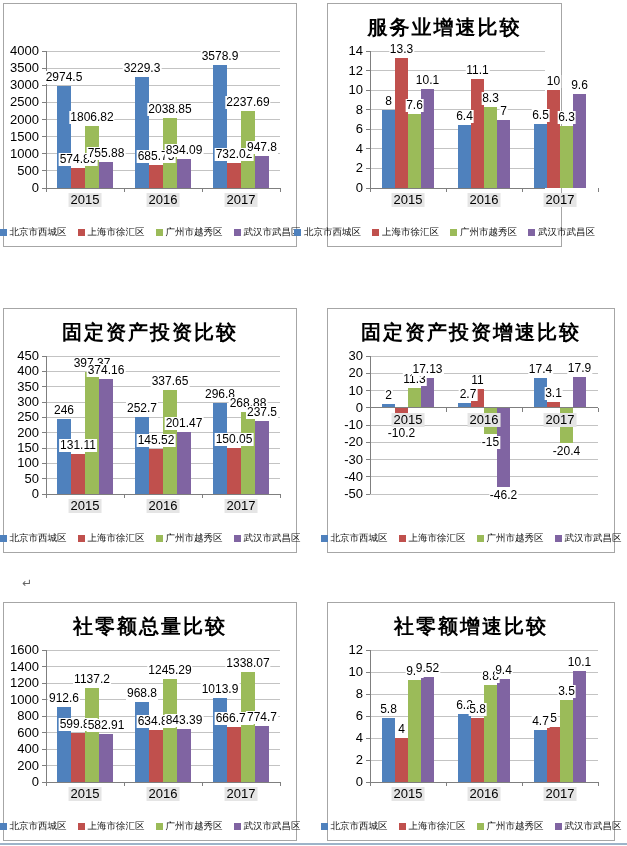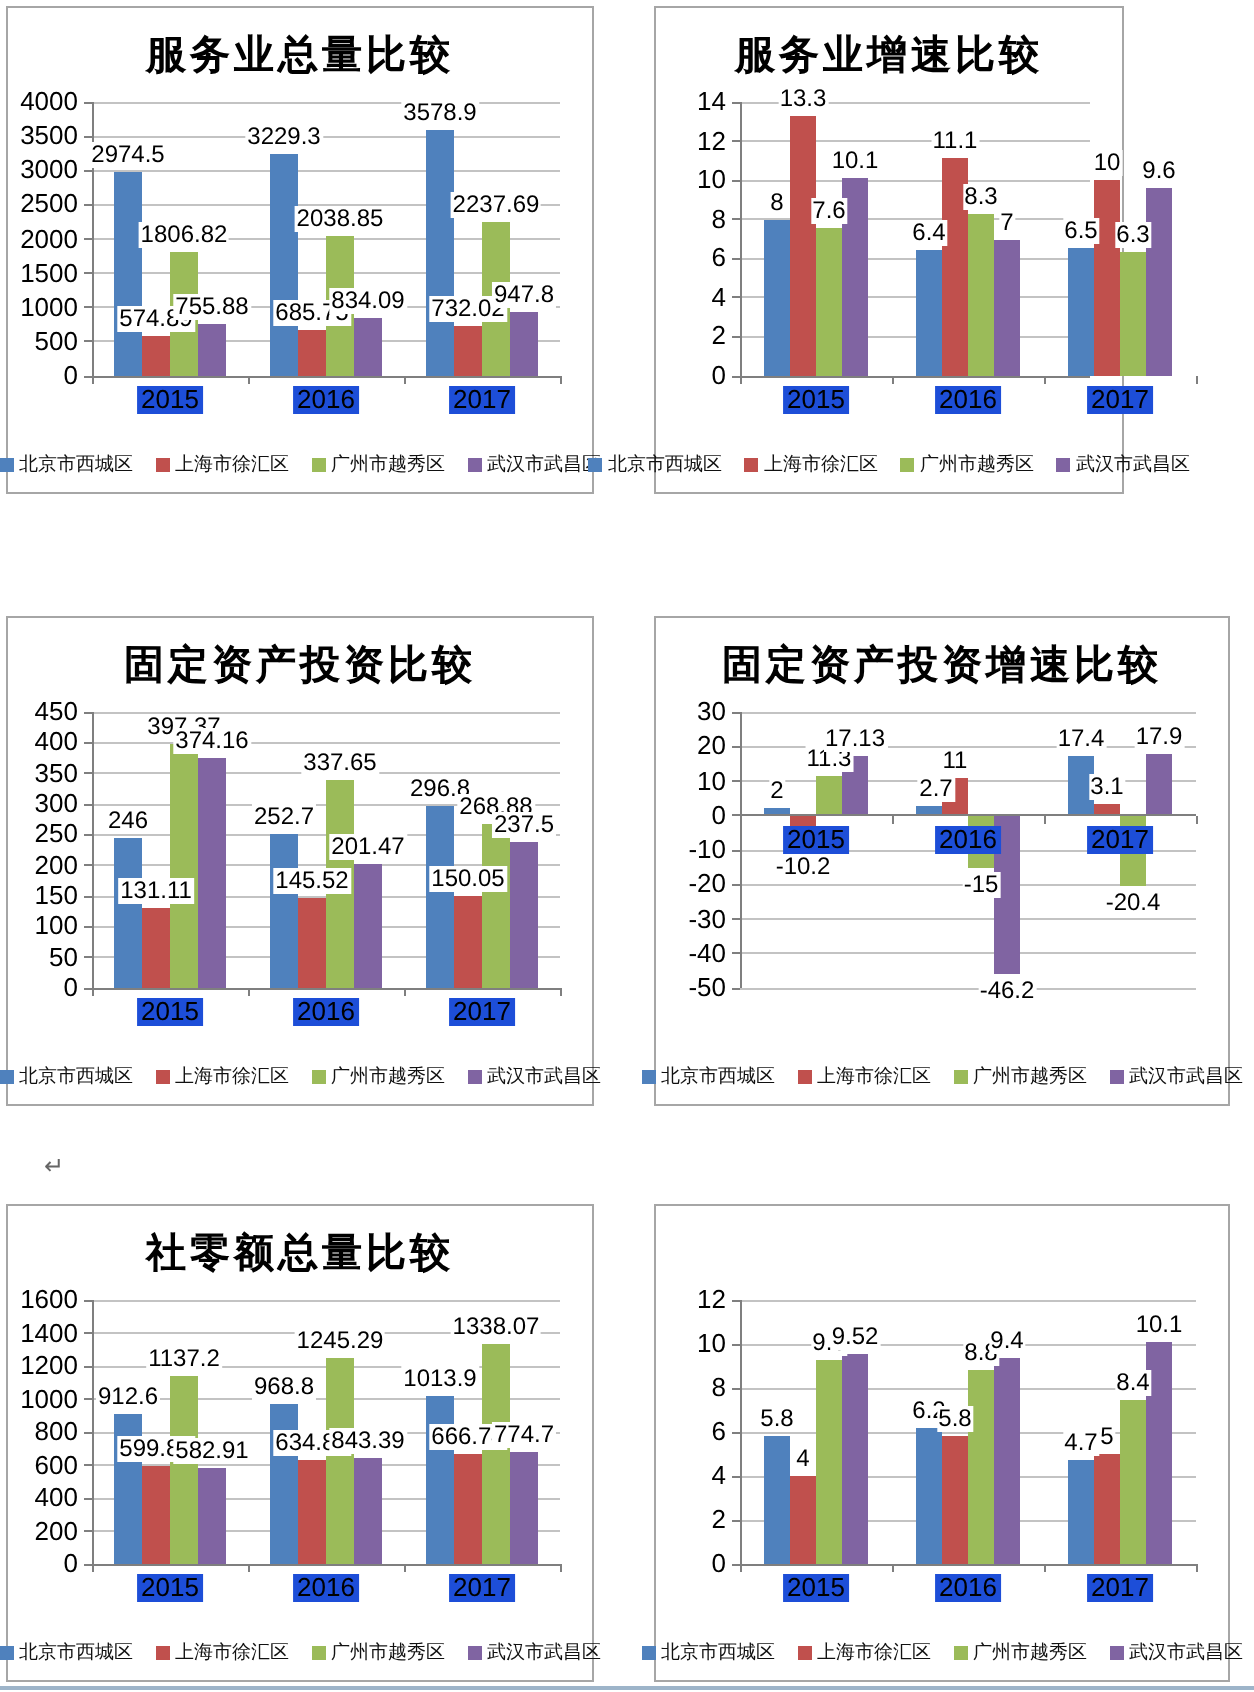--- a/index.html
+++ b/index.html
@@ -17,39 +17,38 @@
        font-size:20px;color:#000;letter-spacing:2px;white-space:nowrap;}
   .plot{position:absolute;left:42px;right:16px;top:47px;bottom:58px;}
   .grid{position:absolute;left:0;right:0;height:1px;background:#c3c3c3;z-index:0;}
   .vaxis{position:absolute;left:0;top:0;bottom:0;width:1px;background:#7f7f7f;z-index:2;}
   .haxis{position:absolute;left:0;right:0;height:1px;background:#7f7f7f;z-index:2;}
   .ytick{position:absolute;left:-4px;width:4px;height:1px;background:#7f7f7f;}
   .xtick{position:absolute;width:1px;height:4px;background:#7f7f7f;z-index:2;}
   .ylab{position:absolute;left:-7px;transform:translateX(-100%);font-size:13px;
         line-height:14px;color:#000;white-space:nowrap;}
   .cat{position:absolute;transform:translateX(-50%);font-size:13px;line-height:14px;
-       color:#000;background:#1d4ed8;padding:0 2px;z-index:4;white-space:nowrap;}
+       color:#000;background:#e5e5e5;padding:0 2px;z-index:4;white-space:nowrap;}
   .bar{position:absolute;z-index:1;}
   .vlab{position:absolute;transform:translateX(-50%);font-size:12px;line-height:13px;
         color:#000;background:#fff;padding:0 1px;z-index:3;white-space:nowrap;}
   .legend{position:absolute;left:0;right:0;bottom:7px;display:flex;
           justify-content:center;align-items:center;gap:11px;z-index:5;}
   .litem{display:inline-flex;align-items:center;gap:3px;}
   .lsq{width:7px;height:7px;display:inline-block;}
   .ltx{font-size:9.5px;color:#111;white-space:nowrap;}
   .pilcrow{position:absolute;left:22px;top:576px;font-size:12px;color:#666;}
   .bottom-line{position:absolute;left:0;right:0;top:843px;height:2px;background:#9db4c9;}
 </style>
 </head>
 <body>
 
 <div id="screen">
 
   <div class="panel pos0">
-    <div class="chart-title">服务业总量比较</div>
     <div class="plot">
         <div class="grid" style="top: 136.5px;"></div>
         <div class="ytick" style="top: 136.5px;"></div>
         <div class="ylab" style="top: 130px;">0</div>
         <div class="grid" style="top: 119.375px;"></div>
         <div class="ytick" style="top: 119.375px;"></div>
         <div class="ylab" style="top: 112.875px;">500</div>
         <div class="grid" style="top: 102.25px;"></div>
         <div class="ytick" style="top: 102.25px;"></div>
         <div class="ylab" style="top: 95.75px;">1000</div>
@@ -455,20 +454,21 @@
           <span class="ltx">广州市越秀区</span>
         </span>
         <span class="litem">
           <span class="lsq" style="background: rgb(128, 100, 162);"></span>
           <span class="ltx">武汉市武昌区</span>
         </span>
       </div>
   </div>
 
   <div class="panel pos5">
+    <div class="chart-title">社零额增速比较</div>
     <div class="plot">
         <div class="grid" style="top: 131.5px;"></div>
         <div class="ytick" style="top: 131.5px;"></div>
         <div class="ylab" style="top: 125px;">0</div>
         <div class="grid" style="top: 109.5px;"></div>
         <div class="ytick" style="top: 109.5px;"></div>
         <div class="ylab" style="top: 103px;">2</div>
         <div class="grid" style="top: 87.5px;"></div>
         <div class="ytick" style="top: 87.5px;"></div>
         <div class="ylab" style="top: 81px;">4</div>
@@ -507,21 +507,21 @@
         <div class="bar" style="left: 114px; width: 13px; height: 96.8px; top: 35.2px; background: rgb(155, 187, 89);"></div>
         <div class="vlab" style="left: 120.5px; top: 20.2px;">8.8</div>
         <div class="bar" style="left: 127px; width: 13px; height: 103.4px; top: 28.6px; background: rgb(128, 100, 162);"></div>
         <div class="vlab" style="left: 133.5px; top: 13.6px;">9.4</div>
         <div class="cat" style="left: 190px; top: 137px;">2017</div>
         <div class="bar" style="left: 164px; width: 13px; height: 51.7px; top: 80.3px; background: rgb(79, 129, 189);"></div>
         <div class="vlab" style="left: 170.5px; top: 65.3px;">4.7</div>
         <div class="bar" style="left: 177px; width: 13px; height: 55px; top: 77px; background: rgb(192, 80, 77);"></div>
         <div class="vlab" style="left: 183.5px; top: 62px;">5</div>
         <div class="bar" style="left: 190px; width: 13px; height: 82.5px; top: 49.5px; background: rgb(155, 187, 89);"></div>
-        <div class="vlab" style="left: 196.5px; top: 34.5px;">8.4</div>
+        <div class="vlab" style="left: 196.5px; top: 34.5px;">3.5</div>
         <div class="bar" style="left: 203px; width: 13px; height: 111.1px; top: 20.9px; background: rgb(128, 100, 162);"></div>
         <div class="vlab" style="left: 209.5px; top: 5.9px;">10.1</div>
       </div>
     <div class="legend">
         <span class="litem">
           <span class="lsq" style="background: rgb(79, 129, 189);"></span>
           <span class="ltx">北京市西城区</span>
         </span>
         <span class="litem">
           <span class="lsq" style="background: rgb(192, 80, 77);"></span>

